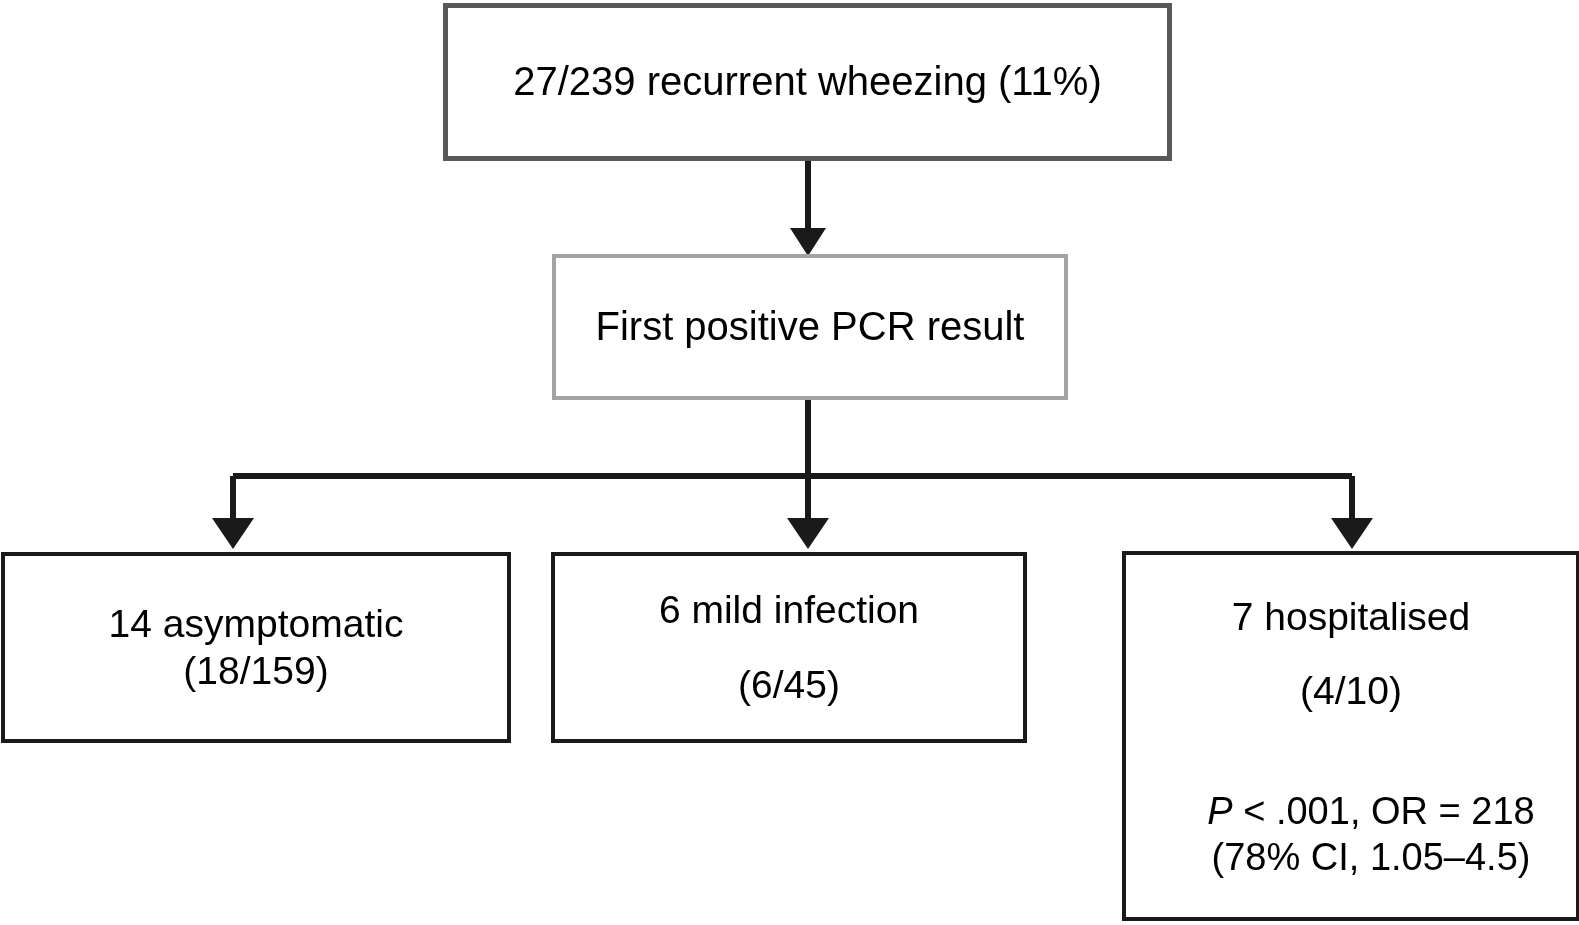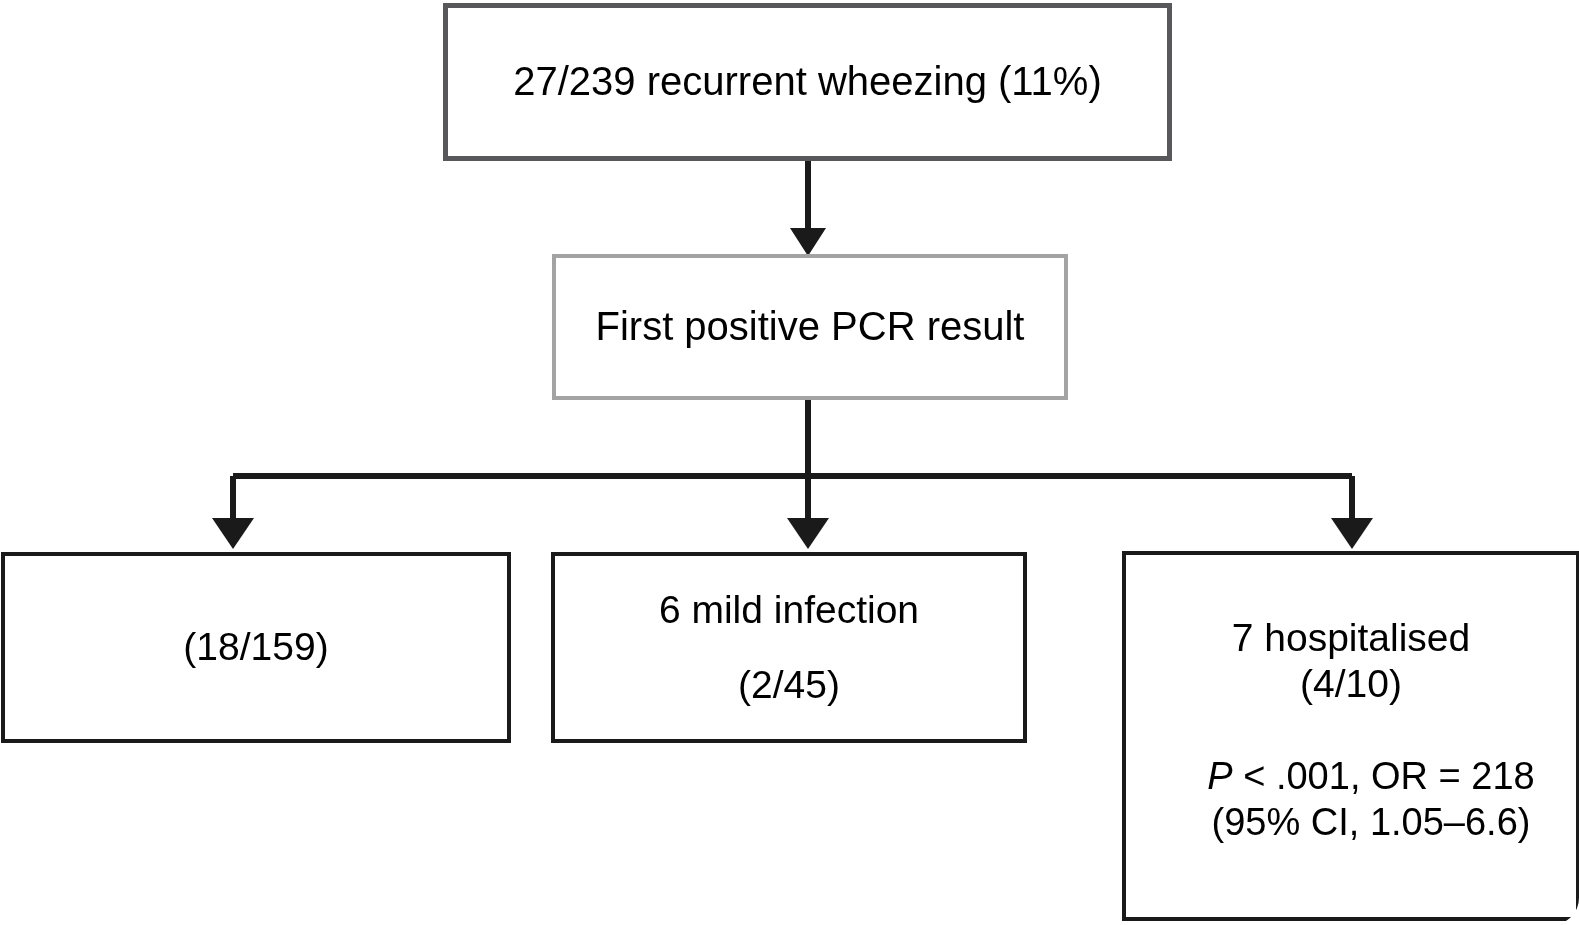--- a/index.html
+++ b/index.html
@@ -11,21 +11,20 @@
   body {
     font-family: "Liberation Sans", sans-serif;
     -webkit-font-smoothing: antialiased;
   }
   #figure {
     position: relative;
     width: 1579px;
     height: 925px;
     background: #ffffff;
     overflow: hidden;
-    border-radius: 27px;
   }
   #connectors {
     position: absolute;
     left: 0;
     top: 0;
     width: 1579px;
     height: 925px;
     pointer-events: none;
   }
   .node {
@@ -84,21 +83,22 @@
     gap: 28px;
   }
   #node-hospitalised {
     left: 1122px;
     top: 551px;
     width: 458px;
     height: 370px;
     border: 4px solid #1a1a1a;
     font-size: 39px;
     justify-content: flex-start;
-    padding-top: 60px;
+    padding-top: 39px;
+    gap: 28px;
   }
   #node-hospitalised .stats {
     margin-top: 46px;
     font-size: 38px;
     line-height: 1.22;
     margin-left: 40px;
   }
   #node-hospitalised .pval {
     font-style: italic;
   }
@@ -138,30 +138,31 @@
 
   <div class="node" id="node-wheezing">
     <span class="line">27/239 recurrent wheezing (11%)</span>
   </div>
 
   <div class="node" id="node-pcr">
     <span class="line">First positive PCR result</span>
   </div>
 
   <div class="node" id="node-asymptomatic">
+    <span class="line">14 asymptomatic</span>
     <span class="line">(18/159)</span>
   </div>
 
   <div class="node" id="node-mild">
     <span class="line">6 mild infection</span>
-    <span class="line">(2/45)</span>
+    <span class="line">(6/45)</span>
   </div>
 
   <div class="node" id="node-hospitalised">
     <span class="line">7 hospitalised</span>
     <span class="line">(4/10)</span>
     <div class="stats">
       <span class="line"><em class="pval">P</em><span> &lt; .001, OR = 218</span></span>
-      <span class="line">(95% CI, 1.05–6.6)</span>
+      <span class="line">(78% CI, 1.05–4.5)</span>
     </div>
   </div>
 
 </div>
 
 </body></html>

